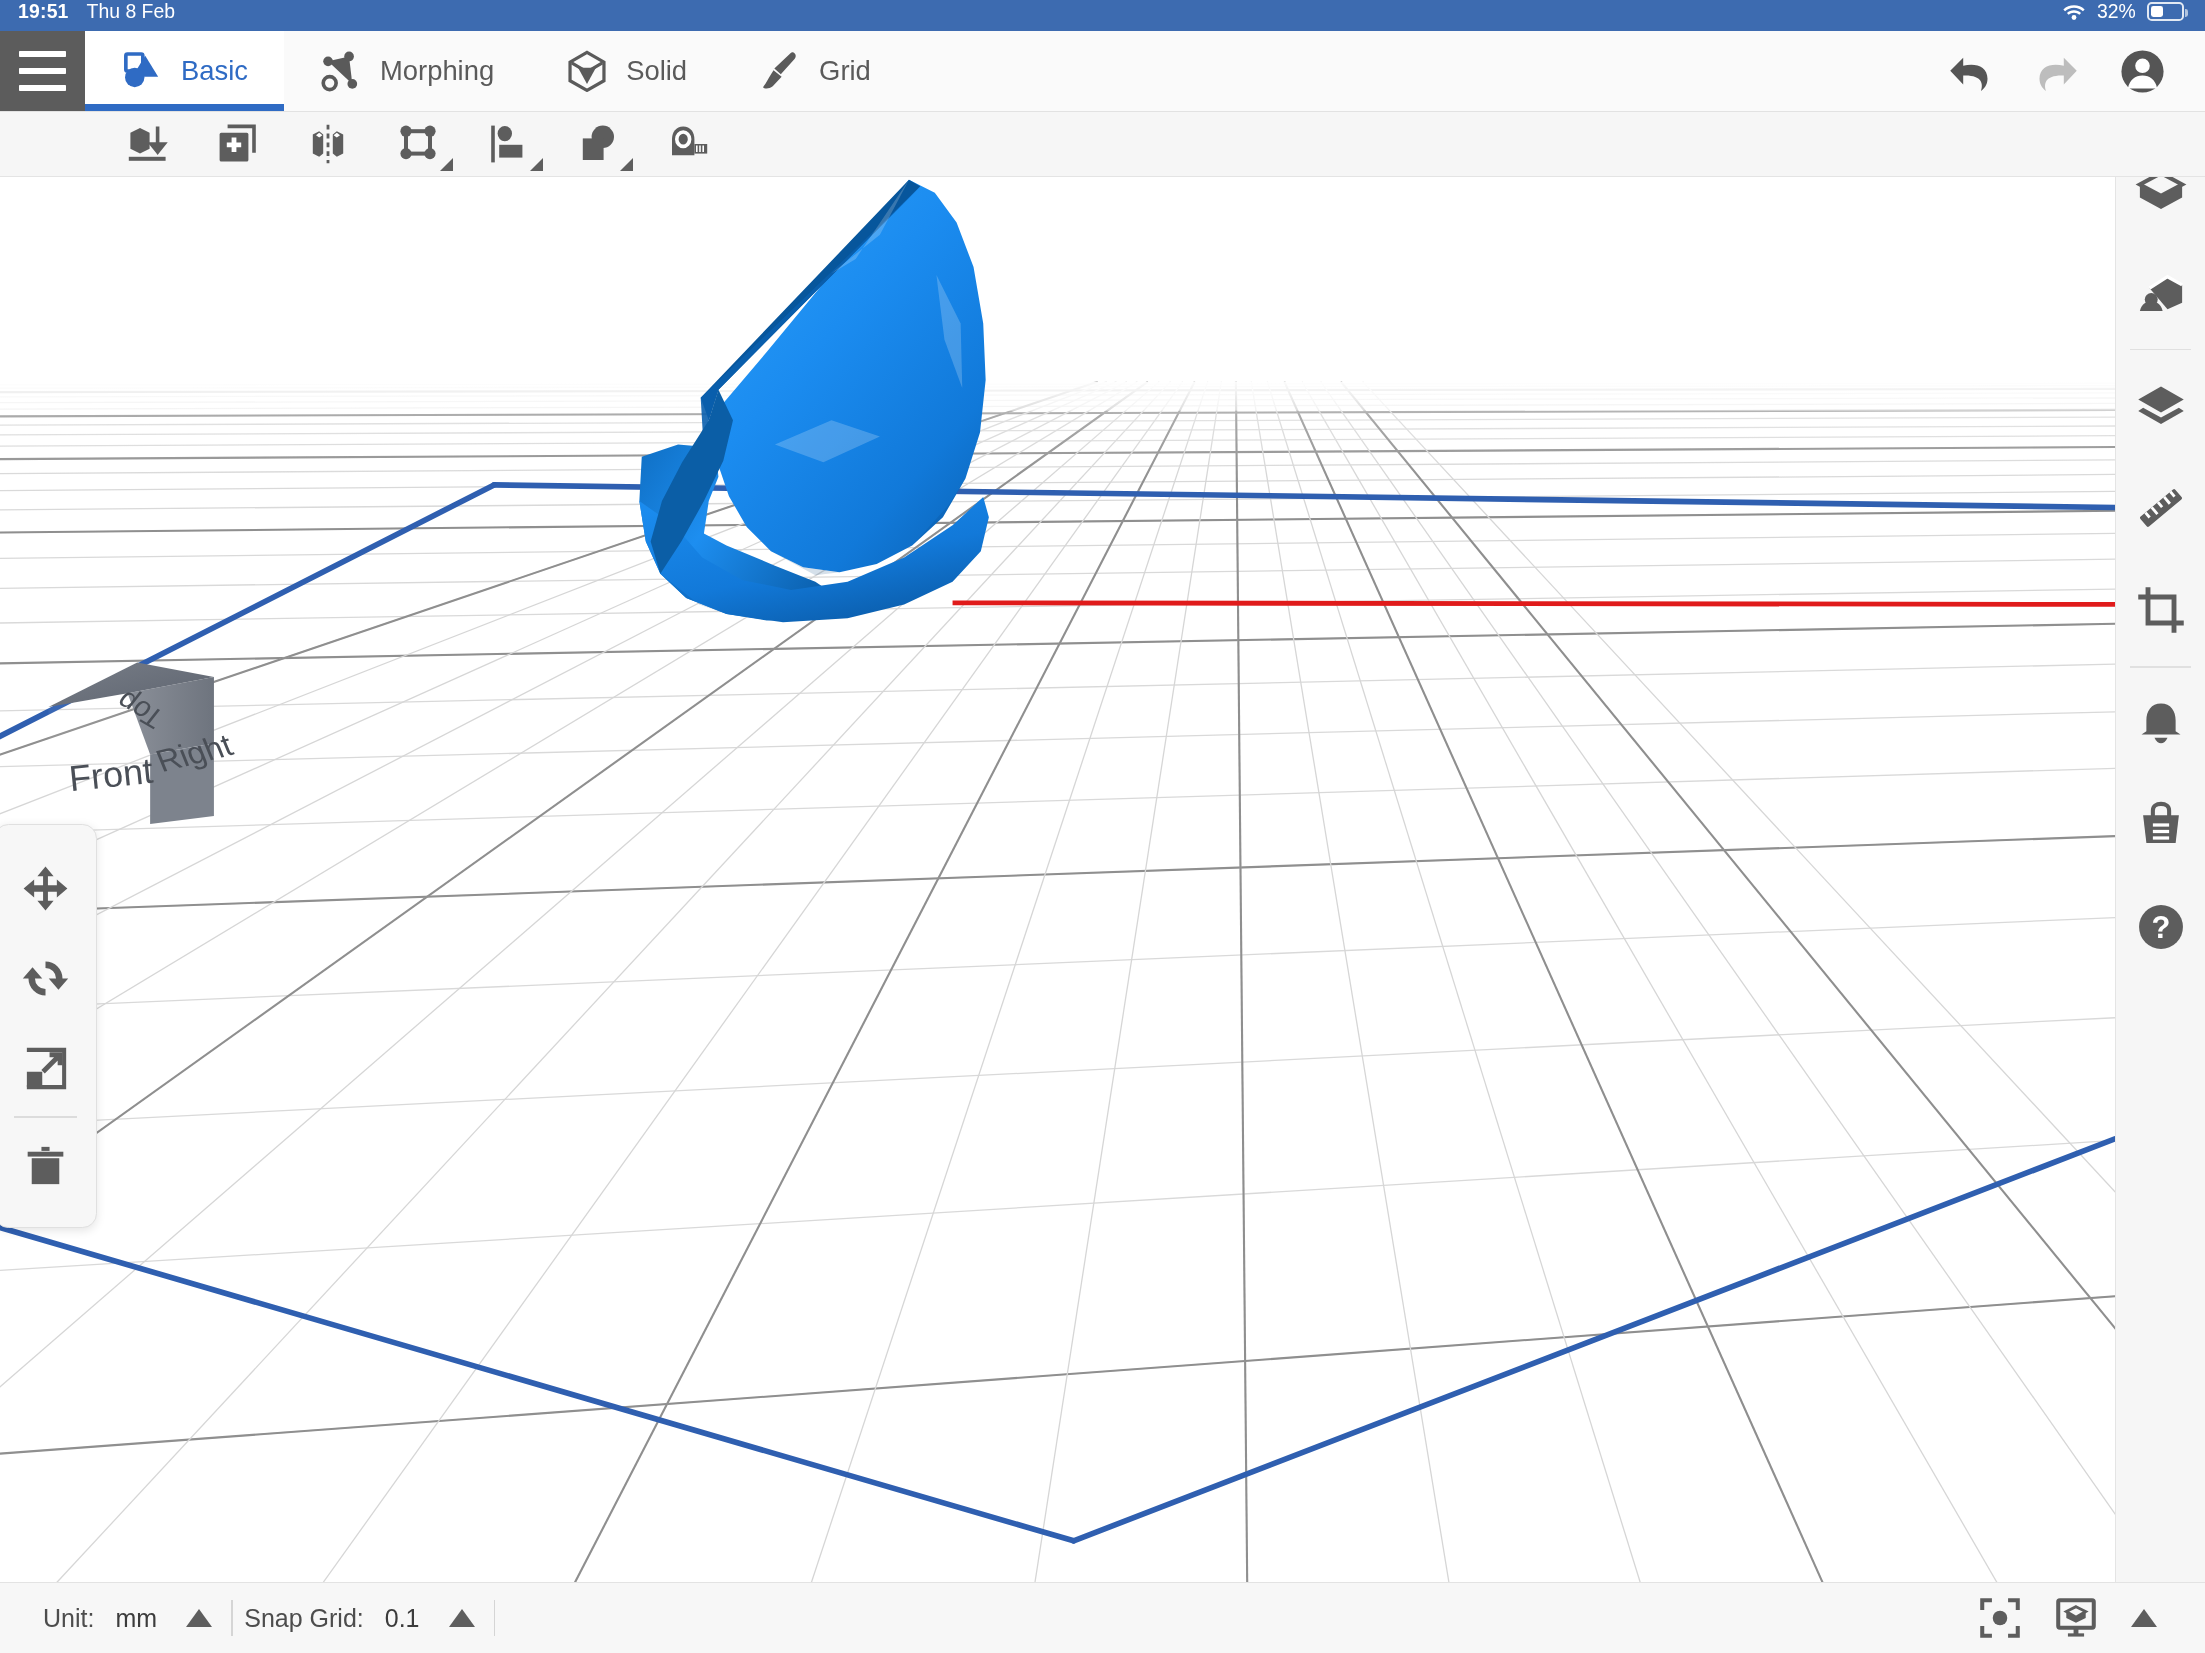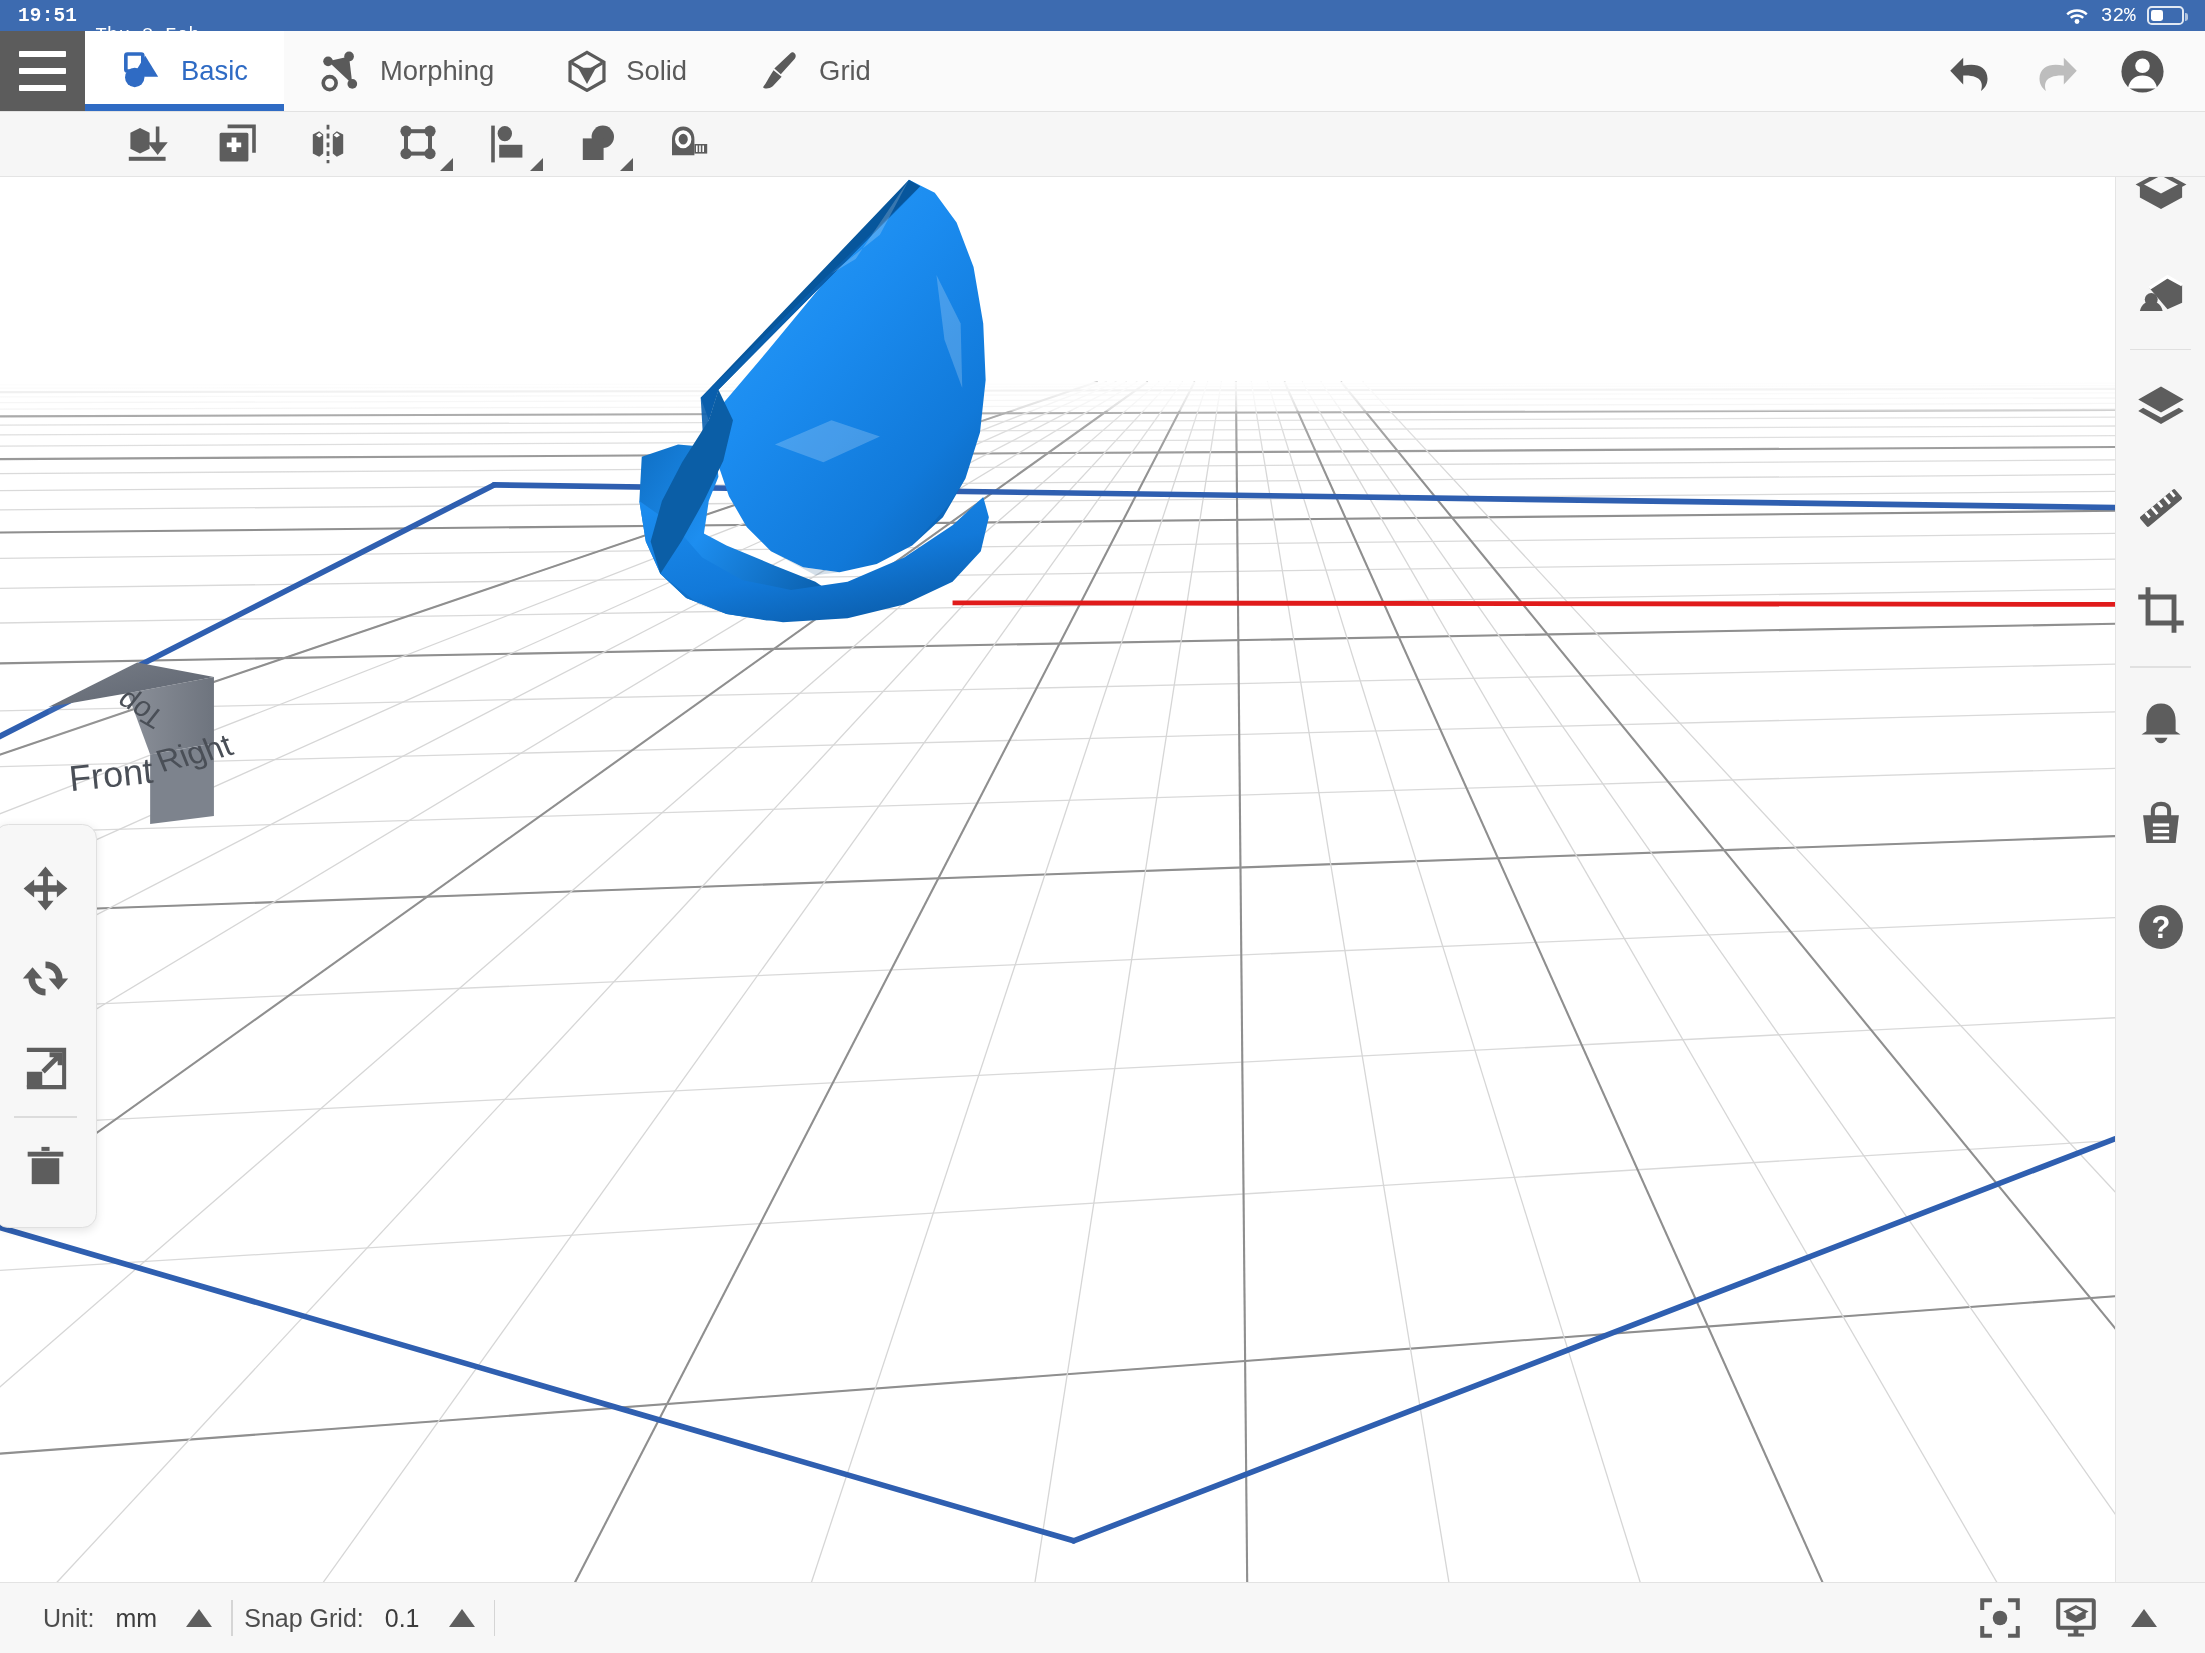--- a/index.html
+++ b/index.html
@@ -6,27 +6,27 @@
   html,body { width:2205px; height:1653px; overflow:hidden; }
   body {
     font-family:"Liberation Sans", sans-serif;
     background:#ffffff;
     -webkit-font-smoothing:antialiased;
   }
 
   
   #status-bar{
     position:absolute; left:0; top:0; width:2205px; height:31px;
-    background:#3d6bb0; display:flex; align-items:center;
-    color:#ffffff; font-size:19.4px; z-index:40;font-family:Liberation Mono, monospace;
+    background:#3d6bb0; display:flex; align-items:flex-start;
+    color:#ffffff; font-size:19.4px; z-index:40;
   }
   .sb-left{ display:flex; align-items:center; gap:18px; padding-left:18px; }
   .sb-right{ margin-left:auto; display:flex; align-items:center; gap:11.3px; padding-right:21px; }
   .sb-time{ font-weight:600; letter-spacing:0.2px; }
-  .sb-date{ font-weight:400;margin-top:40px; }
+  .sb-date{ font-weight:400; }
   .wifi-icon{ width:24px; height:19.4px; position:relative; display:block; }
   .battery-pct{ font-size:19.4px; font-weight:500; }
   .battery-icon{
     width:37px;height:18.6px;border:2px solid rgba(255,255,255,.85);
     border-radius:4.8px;position:relative;display:inline-block;
   }
   .battery-icon::after{
     content:"";position:absolute;right:-5.7px;top:4.8px;width:3.2px;height:8px;
     background:rgba(255,255,255,.6);border-radius:0 2.4px 2.4px 0;
   }

